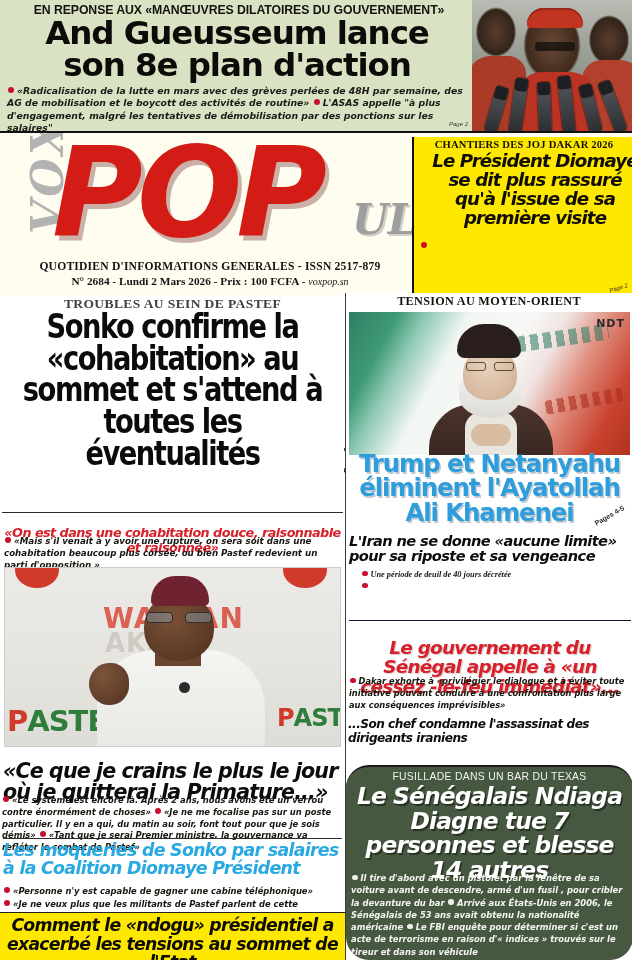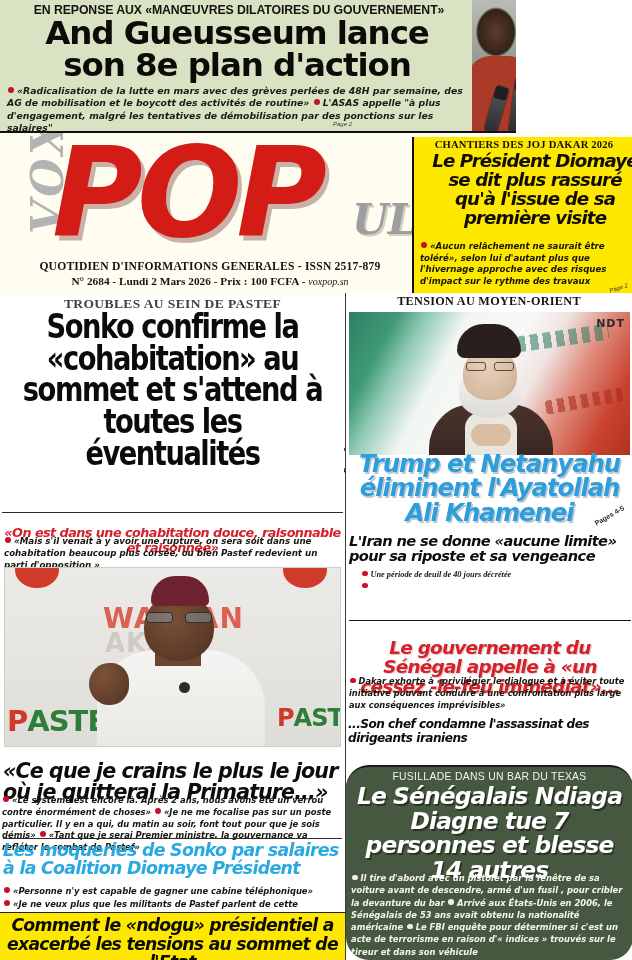--- a/index.html
+++ b/index.html
@@ -11,21 +11,21 @@
   }
   #page {
     position: relative;
     width: 632px; height: 960px;
     background: #fff;
     overflow: hidden;
   }
 
   
   .top-banner {
-    position: absolute; left: 0; top: 0; width: 516px; height: 133px;
+    position: absolute; left: 0; top: 0; width: 632px; height: 133px;
     background: #d9e3c3;
     border-bottom: 2px solid #111;
     overflow: hidden;
     padding-left: 18px;
   }
   .top-kicker {
     position: absolute; left: 8px; top: 3px; width: 462px;
     font-family: "Liberation Sans", sans-serif;
     font-size: 12.3px; font-weight: 600; letter-spacing: -0.1px;
     color: #14130f; text-align: center; white-space: nowrap;
@@ -298,21 +298,21 @@
     border-radius: 12px; background: #d9bda3; }
   .pi-script1 { position: absolute; left: 168px; top: 18px; width: 92px; height: 16px;
     background: repeating-linear-gradient(90deg, rgba(40,120,95,.55) 0 8px, rgba(255,255,255,0) 8px 13px);
     transform: rotate(-8deg); border-radius: 4px; }
   .pi-script2 { position: absolute; left: 196px; top: 82px; width: 78px; height: 14px;
     background: repeating-linear-gradient(90deg, rgba(170,45,28,.6) 0 7px, rgba(255,255,255,0) 7px 12px);
     transform: rotate(-10deg); border-radius: 4px; }
 
   .r-bluehead {
     position: absolute; left: 1px; top: 159px; width: 285px; text-align: center;
-    font-family: "DejaVu Sans", sans-serif; font-weight: 700; font-style: italic;
+    font-family: "DejaVu Sans", sans-serif; font-weight: 700; 
     font-size: 24.4px; line-height: 1.0; letter-spacing: -1.1px; color: #2e9ddb;
     text-shadow: 1.5px 1.5px 0 rgba(20,60,95,.28);
   }
   .r-pg45 {
     position: absolute; right: 6px; top: 219px;
     font-family: "Liberation Sans", sans-serif; font-weight: 700; font-size: 7px;
     color: #2a2a2a; transform: rotate(-30deg);
   }
   .r-sub1 {
     position: absolute; left: 3px; top: 240px; width: 282px;
@@ -423,21 +423,21 @@
       <div class="uli">ULI</div>
     </div>
     <div class="mast-line1">QUOTIDIEN D'INFORMATIONS GENERALES - ISSN 2517-879</div>
     <div class="mast-line2"><span>N° 2684 - Lundi 2 Mars 2026 - Prix : 100 FCFA - </span><em>voxpop.sn</em></div>
   </div>
 
   <div class="yellowbox">
     <div class="yb-kicker">CHANTIERS DES JOJ DAKAR 2026</div>
     <div class="yb-head">Le Président Diomaye se dit plus rassuré qu'à l'issue de sa première visite</div>
     <div class="yb-deck">
-      <span class="bull"></span><span>«Aucun relâchement ne saurait être toléré», selon lui d'autant plus que l'hivernage approche avec des risques d'impact sur le rythme des travaux</span>
+      <span class="bull"></span>
     </div>
     <div class="yb-pg">Page 2</div>
   </div>
 
   <div class="col-left">
     <div class="l-kicker">TROUBLES AU SEIN DE PASTEF</div>
     <div class="l-head">Sonko confirme la «cohabitation» au sommet et s'attend à toutes les éventualités</div>
     <div class="l-pg3">Page 3</div>
     <div class="l-redquote">«On est dans une cohabitation douce, raisonnable et raisonnée»</div>
     <div class="l-deck">

